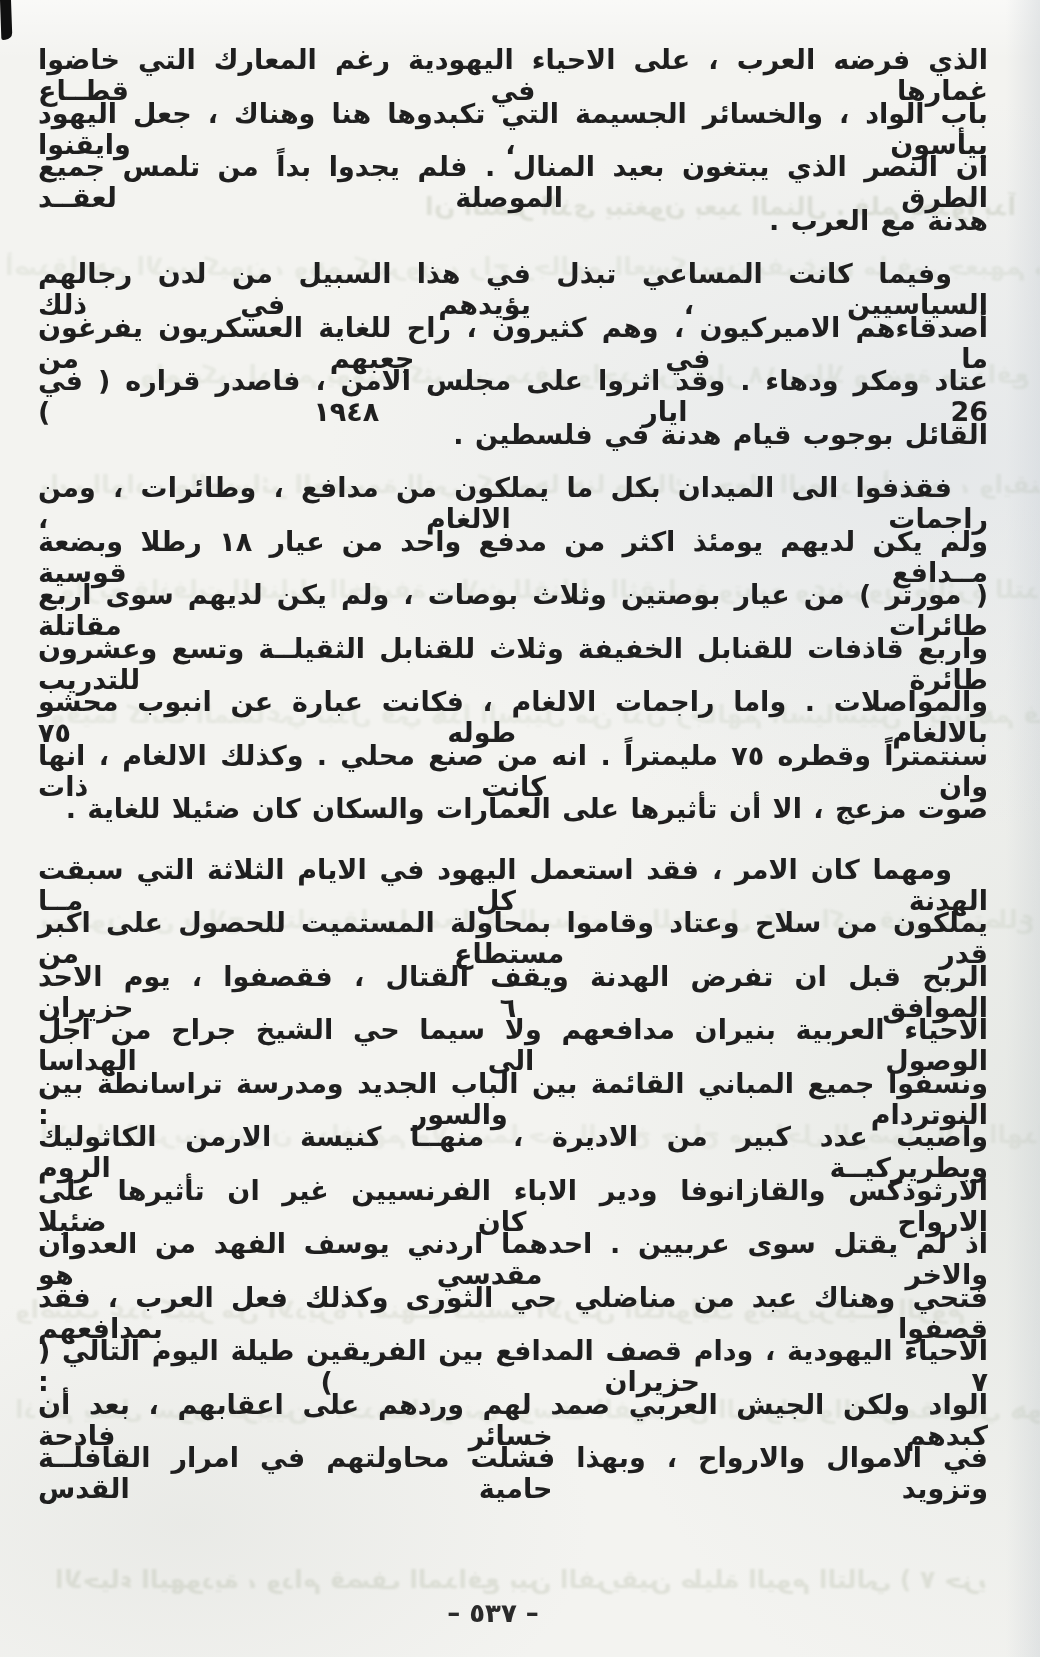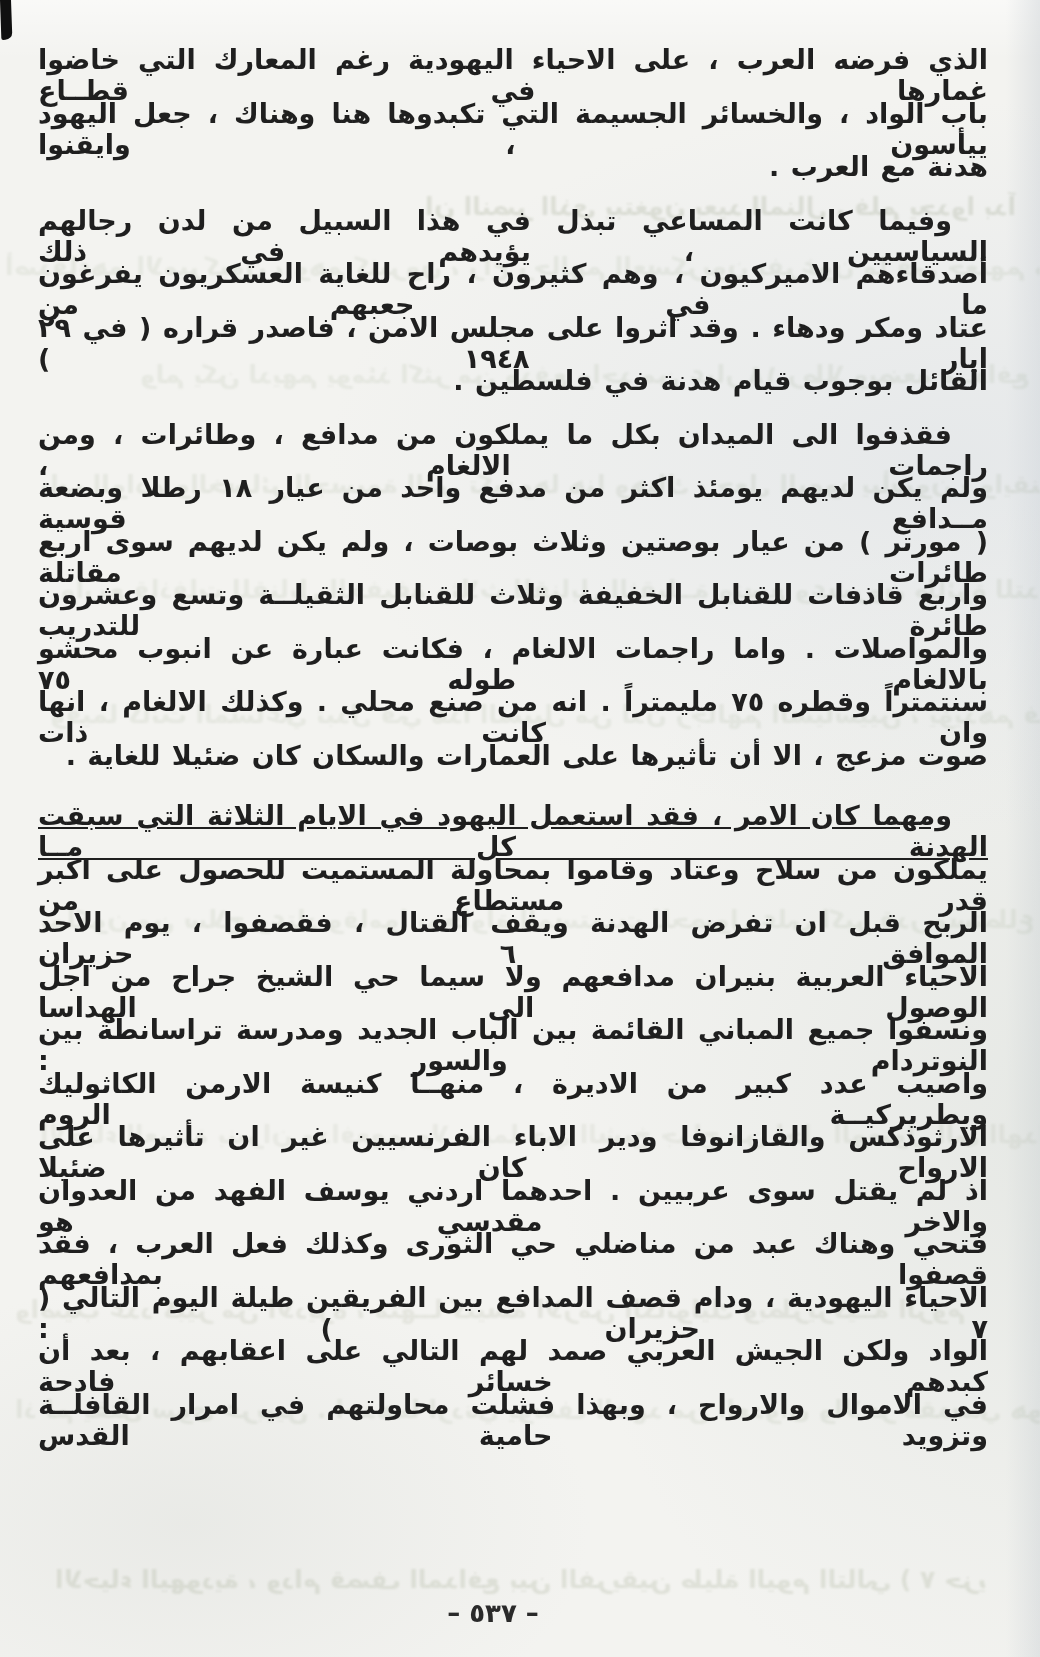--- a/index.html
+++ b/index.html
@@ -18,21 +18,21 @@
     position:absolute;top:44px;right:52px;left:38px;
     direction:rtl;color:#1f1f1f;
     font-size:27px;font-weight:bold;word-spacing:2px;
   }
   .line{
     height:53.5px;line-height:31px;
     text-align:justify;text-align-last:justify;
   }
   .line.short{text-align:center;text-align-last:right;}
   .line.indent{text-indent:36px;}
-  .line.gap{margin-top:7px;text-decoration:underline;}
+  .line.gap{margin-top:7px;}
   .footer{
     position:absolute;top:1598px;left:0;right:0;text-align:center;
     direction:rtl;font-size:26px;font-weight:bold;color:#2a2a2a;
     transform:translateX(-27px);letter-spacing:2px;
   }
   .ghost{
     position:absolute;direction:rtl;white-space:nowrap;overflow:hidden;
     font-size:25px;font-weight:bold;
     transform:scaleX(-1);filter:blur(1px);
     pointer-events:none;
@@ -56,39 +56,40 @@
 <div class="ghost" style="top:700px;right:0;width:990px;color:rgba(122,134,100,0.10);">وفيما كانت المساعي تبذل في هذا السبيل من لدن رجالهم السياسيين ، يؤيدهم في ذلك</div>
 <div class="ghost" style="top:905px;right:0;width:1000px;color:rgba(122,134,100,0.10);">يملكون من سلاح وعتاد وقاموا بمحاولة المستميت للحصول على اكبر قدر مستطاع من</div>
 <div class="ghost" style="top:1120px;right:0;width:1000px;color:rgba(122,134,100,0.09);">الاحياء العربية بنيران مدافعهم ولا سيما حي الشيخ جراح من اجل الوصول الى الهداسا</div>
 <div class="ghost" style="top:1295px;right:0;width:1025px;color:rgba(122,134,100,0.12);">واصيب عدد كبير من الاديرة ، منهــا كنيسة الارمن الكاثوليك وبطريركيــة الروم</div>
 <div class="ghost" style="top:1395px;right:0;width:1025px;color:rgba(122,134,100,0.11);">اذ لم يقتل سوى عربيين . احدهما اردني يوسف الفهد من العدوان والاخر مقدسي هو</div>
 <div class="ghost" style="top:1565px;right:55px;width:930px;color:rgba(122,134,100,0.17);">الاحياء اليهودية ، ودام قصف المدافع بين الفريقين طيلة اليوم التالي ( ٧ حزيران ) :</div>
 
 <div class="page-text">
   <div class="line">الذي فرضه العرب ، على الاحياء اليهودية رغم المعارك التي خاضوا غمارها في قطــاع</div>
   <div class="line">باب الواد ، والخسائر الجسيمة التي تكبدوها هنا وهناك ، جعل اليهود ييأسون ، وايقنوا</div>
+  <div class="line">ان النصر الذي يبتغون بعيد المنال . فلم يجدوا بداً من تلمس جميع الطرق الموصلة لعقــد</div>
   <div class="line short">هدنة مع العرب .</div>
   <div class="line indent">وفيما كانت المساعي تبذل في هذا السبيل من لدن رجالهم السياسيين ، يؤيدهم في ذلك</div>
   <div class="line">أصدقاءهم الاميركيون ، وهم كثيرون ، راح للغاية العسكريون يفرغون ما في جعبهم من</div>
-  <div class="line">عتاد ومكر ودهاء . وقد اثروا على مجلس الامن ، فاصدر قراره ( في ٢٩ ايار ١٩٤٨ )</div>
+  <div class="line">عتاد ومكر ودهاء . وقد اثروا على مجلس الامن ، فاصدر قراره ( في 26 ايار ١٩٤٨ )</div>
   <div class="line short">القائل بوجوب قيام هدنة في فلسطين .</div>
   <div class="line indent">فقذفوا الى الميدان بكل ما يملكون من مدافع ، وطائرات ، ومن راجمات الالغام ،</div>
   <div class="line">ولم يكن لديهم يومئذ اكثر من مدفع واحد من عيار ١٨ رطلا وبضعة مــدافع قوسية</div>
   <div class="line">( مورتر ) من عيار بوصتين وثلاث بوصات ، ولم يكن لديهم سوى اربع طائرات مقاتلة</div>
   <div class="line">واربع قاذفات للقنابل الخفيفة وثلاث للقنابل الثقيلــة وتسع وعشرون طائرة للتدريب</div>
   <div class="line">والمواصلات . واما راجمات الالغام ، فكانت عبارة عن انبوب محشو بالالغام طوله ٧٥</div>
   <div class="line">سنتمتراً وقطره ٧٥ مليمتراً . انه من صنع محلي . وكذلك الالغام ، انها وان كانت ذات</div>
   <div class="line short">صوت مزعج ، الا أن تأثيرها على العمارات والسكان كان ضئيلا للغاية .</div>
   <div class="line indent gap">ومهما كان الامر ، فقد استعمل اليهود في الايام الثلاثة التي سبقت الهدنة كل مــا</div>
   <div class="line">يملكون من سلاح وعتاد وقاموا بمحاولة المستميت للحصول على اكبر قدر مستطاع من</div>
   <div class="line">الربح قبل ان تفرض الهدنة ويقف القتال ، فقصفوا ، يوم الاحد الموافق ٦ حزيران</div>
   <div class="line">الاحياء العربية بنيران مدافعهم ولا سيما حي الشيخ جراح من اجل الوصول الى الهداسا</div>
   <div class="line">ونسفوا جميع المباني القائمة بين الباب الجديد ومدرسة تراسانطة بين النوتردام والسور :</div>
   <div class="line">واصيب عدد كبير من الاديرة ، منهــا كنيسة الارمن الكاثوليك وبطريركيــة الروم</div>
   <div class="line">الارثوذكس والقازانوفا ودير الاباء الفرنسيين غير ان تأثيرها على الارواح كان ضئيلا</div>
   <div class="line">اذ لم يقتل سوى عربيين . احدهما اردني يوسف الفهد من العدوان والاخر مقدسي هو</div>
   <div class="line">فتحي وهناك عبد من مناضلي حي الثورى وكذلك فعل العرب ، فقد قصفوا بمدافعهم</div>
   <div class="line">الاحياء اليهودية ، ودام قصف المدافع بين الفريقين طيلة اليوم التالي ( ٧ حزيران ) :</div>
-  <div class="line">الواد ولكن الجيش العربي صمد لهم التالي على اعقابهم ، بعد أن كبدهم خسائر فادحة</div>
+  <div class="line">الواد ولكن الجيش العربي صمد لهم وردهم على اعقابهم ، بعد أن كبدهم خسائر فادحة</div>
   <div class="line">في الاموال والارواح ، وبهذا فشلت محاولتهم في امرار القافلــة وتزويد حامية القدس</div>
 </div>
 
 <div class="footer">– ٥٣٧ –</div>
 
 </body></html>

